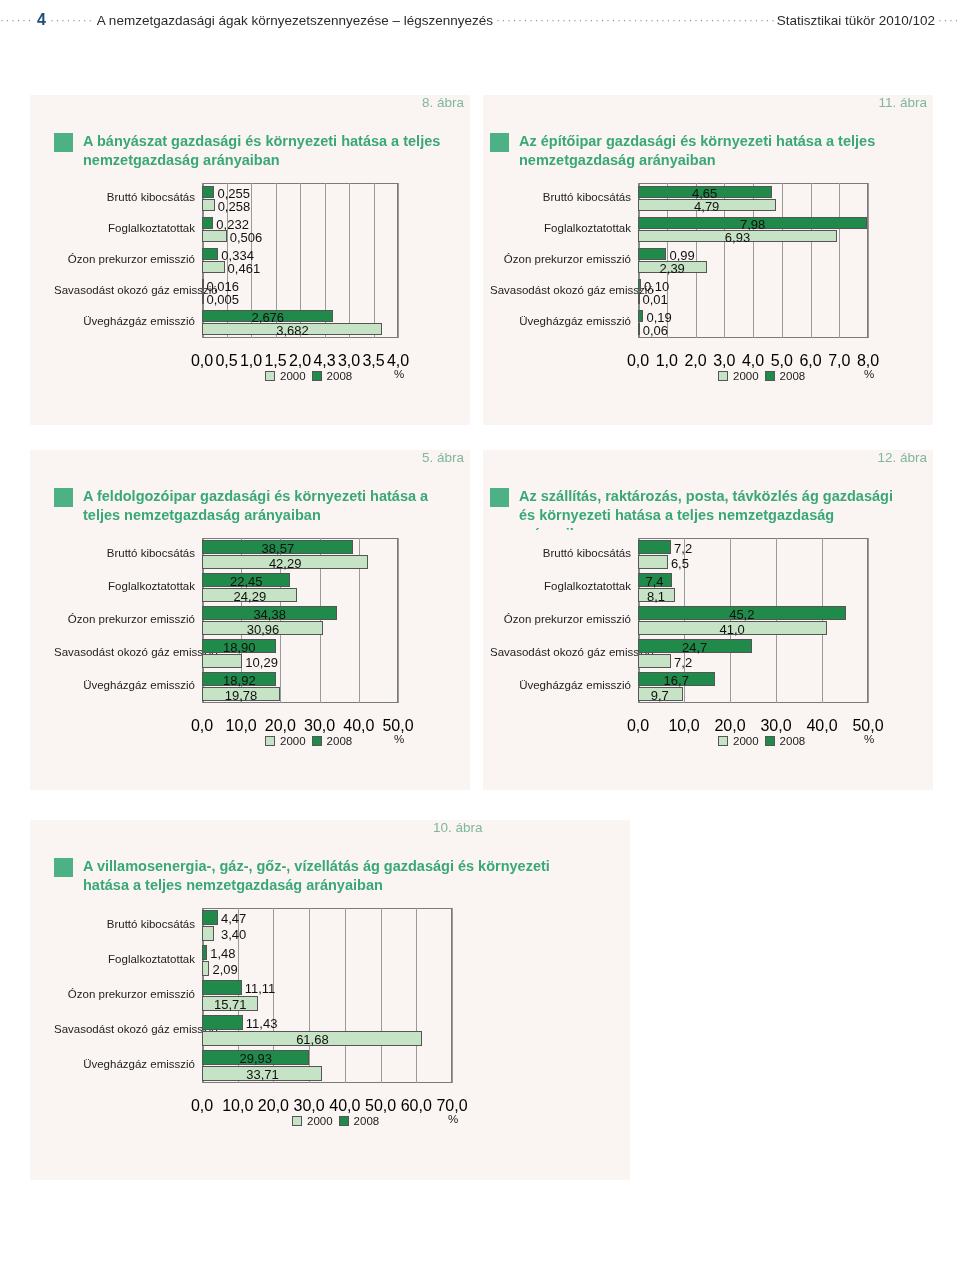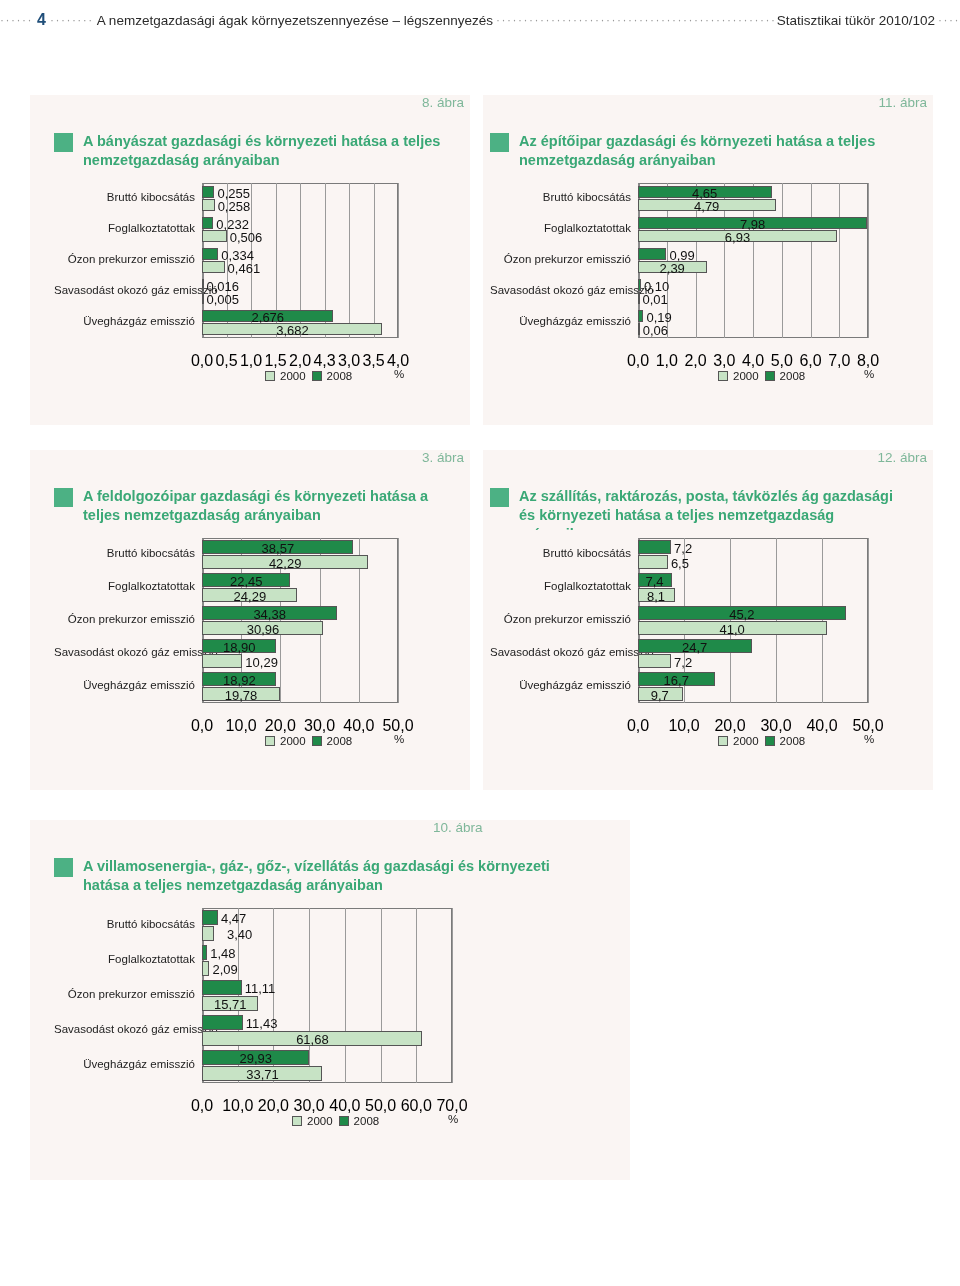--- a/index.html
+++ b/index.html
@@ -303,21 +303,21 @@
           </span>
           <span class="item">
             <span class="sw dark"></span>
             <span>2008</span>
           </span>
         </div>
       </div>
   </div>
 
   <div class="fig" id="fig2" style="left:30px; top:450px; width:440px; height:340px;">
-    <div class="fig-no">3. ábra</div>
+    <div class="fig-no">5. ábra</div>
     <div class="fig-head" style="position:absolute; left:24px; top:37px; width:395px;">
       <div class="fig-square"></div>
       <div class="fig-title">A feldolgozóipar gazdasági és környezeti hatása a teljes nemzetgazdaság arányaiban</div>
     </div>
     <div class="chart-panel" style="position:absolute; left:24px; top:80px; width:392px; height:255px;">
         <div class="plot" style="left: 148px; top: 8px; width: 196px; height: 165px;"></div>
         <div class="gridline" style="left: 187.2px; top: 8px; height: 165px; bottom: auto;"></div>
         <div class="gridline" style="left: 226.4px; top: 8px; height: 165px; bottom: auto;"></div>
         <div class="gridline" style="left: 265.6px; top: 8px; height: 165px; bottom: auto;"></div>
         <div class="gridline" style="left: 304.8px; top: 8px; height: 165px; bottom: auto;"></div>
@@ -437,21 +437,21 @@
         <div class="gridline" style="left: 219.429px; top: 8px; height: 175px; bottom: auto;"></div>
         <div class="gridline" style="left: 255.143px; top: 8px; height: 175px; bottom: auto;"></div>
         <div class="gridline" style="left: 290.857px; top: 8px; height: 175px; bottom: auto;"></div>
         <div class="gridline" style="left: 326.571px; top: 8px; height: 175px; bottom: auto;"></div>
         <div class="gridline" style="left: 362.286px; top: 8px; height: 175px; bottom: auto;"></div>
         <div class="gridline" style="left: 398px; top: 8px; height: 175px; bottom: auto;"></div>
         <div class="cat-label" style="position: absolute; left: 0px; width: 141px; top: 17.5px;">Bruttó kibocsátás</div>
         <div class="bar dark" style="position: absolute; left: 148px; top: 10px; width: 15.9643px; height: 15px;"></div>
         <div class="bar-val" style="position: absolute; top: 12px; left: 166.964px;">4,47</div>
         <div class="bar light" style="position: absolute; left: 148px; top: 26px; width: 12.1429px; height: 15px;"></div>
-        <div class="bar-val" style="position: absolute; top: 28px; left: 173px; text-align: right;">3,40</div>
+        <div class="bar-val" style="position: absolute; top: 28px; left: 167px; text-align: right;">3,40</div>
         <div class="cat-label" style="position: absolute; left: 0px; width: 141px; top: 52.5px;">Foglalkoztatottak</div>
         <div class="bar dark" style="position: absolute; left: 148px; top: 45px; width: 5.28571px; height: 15px;"></div>
         <div class="bar-val" style="position: absolute; top: 47px; left: 156.286px;">1,48</div>
         <div class="bar light" style="position: absolute; left: 148px; top: 61px; width: 7.46429px; height: 15px;"></div>
         <div class="bar-val" style="position: absolute; top: 63px; left: 158.464px;">2,09</div>
         <div class="cat-label" style="position: absolute; left: 0px; width: 141px; top: 87.5px;">Ózon prekurzor emisszió</div>
         <div class="bar dark" style="position: absolute; left: 148px; top: 80px; width: 39.6786px; height: 15px;"></div>
         <div class="bar-val" style="position: absolute; top: 82px; left: 190.679px;">11,11</div>
         <div class="bar light" style="position: absolute; left: 148px; top: 96px; width: 56.1071px; height: 15px;"></div>
         <div class="bar-val" style="position: absolute; top: 98px; left: 160.054px;">15,71</div>

